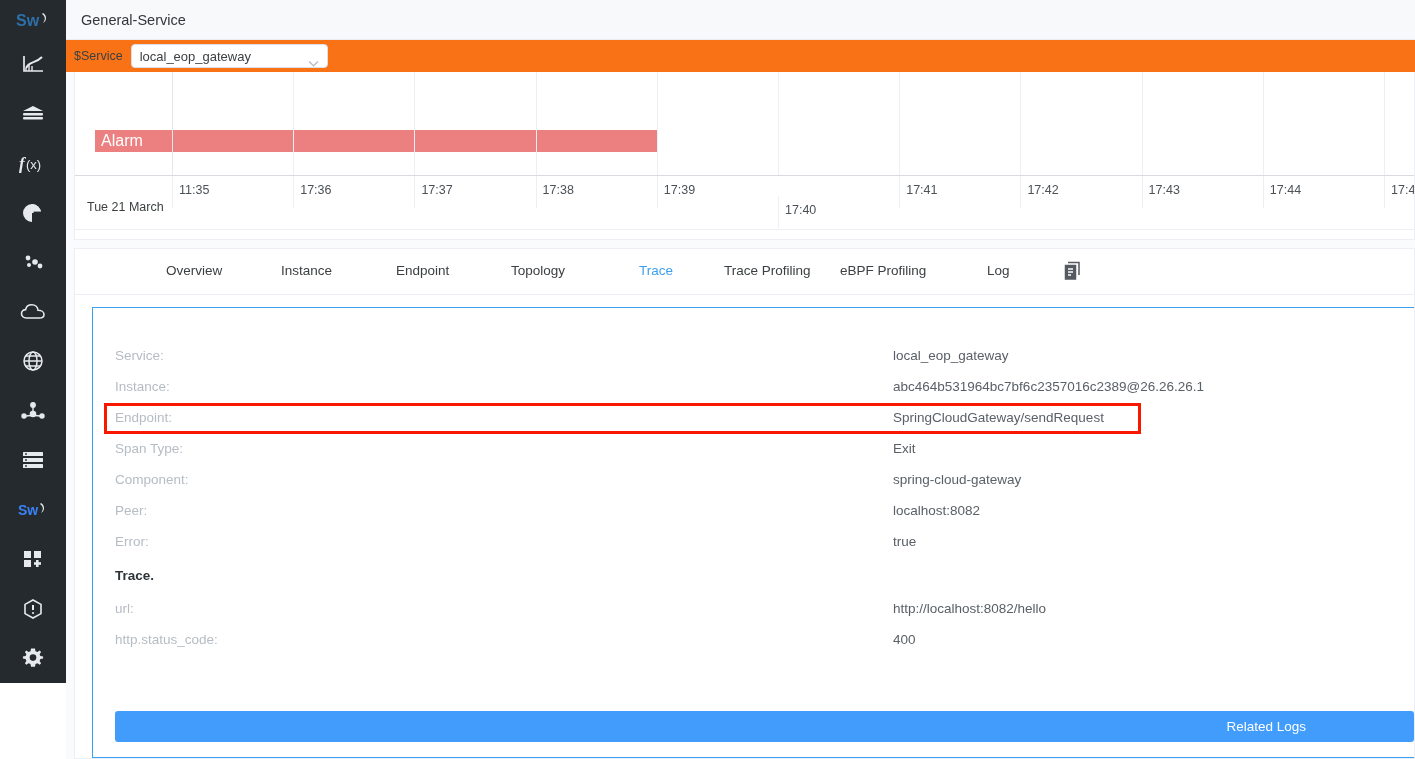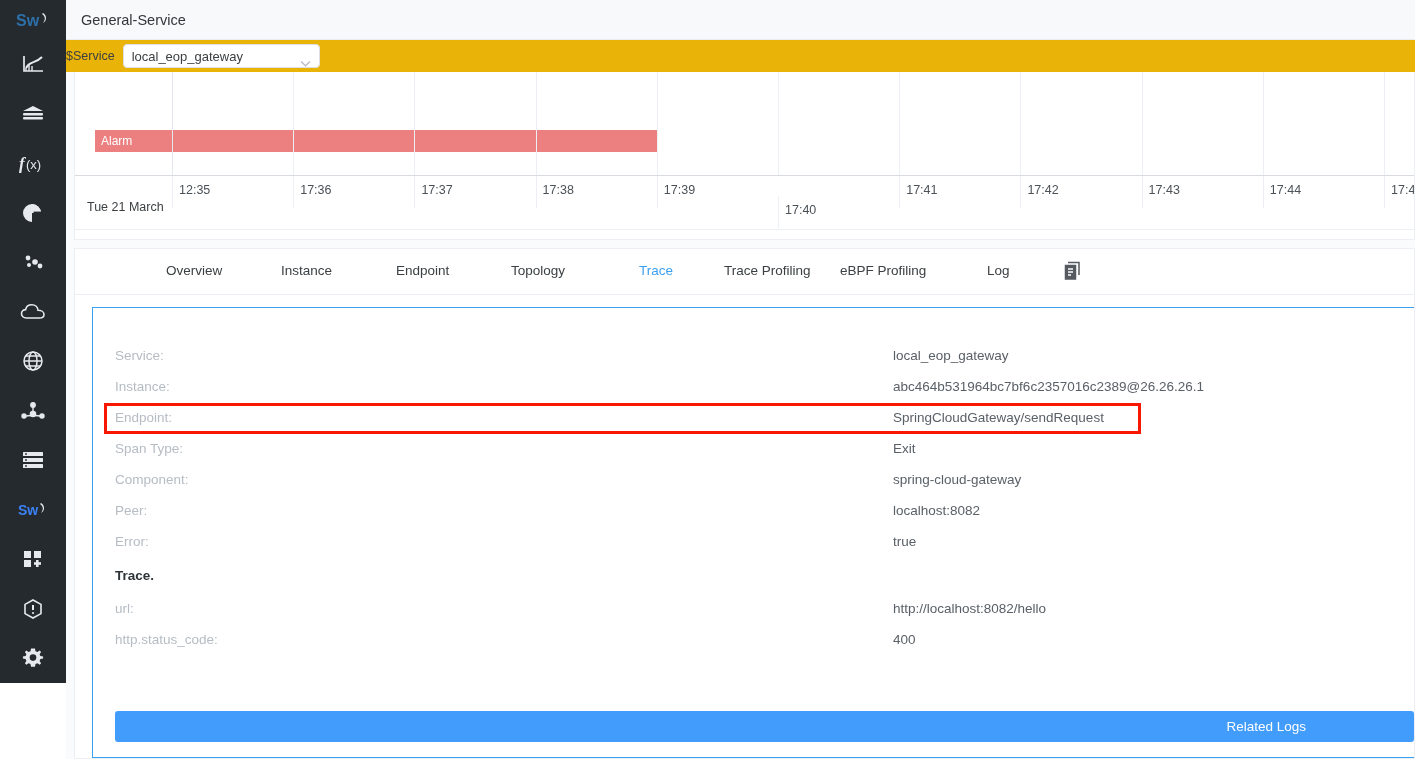--- a/index.html
+++ b/index.html
@@ -48,21 +48,22 @@
     display: flex; align-items: center;
     padding-left: 15px;
   }
   .topbar-title {
     font-size: 14.5px; color: #33373b;
   }
 
   .filterbar {
     height: 32px; flex: 0 0 32px;
     display: flex; align-items: center;
-    background: #eab308;
+    padding-left: 8px;
+    background: #f97316;
   }
   .filter-label {
     font-size: 12.5px; color: #3c4043;
     margin-right: 8px;
   }
   .select-box {
     width: 197px; height: 24px;
     border: 1px solid #dcdfe6;
     border-radius: 4px;
     background: #fff;
@@ -105,21 +106,21 @@
   .tl-grid.first { background: #e4e8ec; }
   .alarm-bar {
     position: absolute;
     left: 20px; top: 58px;
     height: 22px;
     background: #ec7f80;
     display: flex; align-items: center;
     padding-left: 6px;
   }
   .alarm-label {
-    font-size: 12px; color: #ffffff;
+    font-size: 16px; color: #ffffff;
   }
   .tl-axis {
     position: absolute;
     left: 0; top: 104px; right: 0; height: 32px;
   }
   .tl-tick {
     position: absolute; top: 0;
     font-size: 12.5px; color: #4b5156;
     padding-left: 6px;
     height: 32px;
@@ -405,21 +406,21 @@
           <div class="tl-grid" style="left: 460.6px;"></div>
           <div class="tl-grid" style="left: 581.8px;"></div>
           <div class="tl-grid" style="left: 703px;"></div>
           <div class="tl-grid" style="left: 824.2px;"></div>
           <div class="tl-grid" style="left: 945.4px;"></div>
           <div class="tl-grid" style="left: 1066.6px;"></div>
           <div class="tl-grid" style="left: 1187.8px;"></div>
           <div class="tl-grid" style="left: 1309px;"></div>
         </div>
       <div class="tl-axis" id="tl-axis">
-          <div class="tl-tick" style="left: 97px;">12:35</div>
+          <div class="tl-tick" style="left: 97px;">11:35</div>
           <div class="tl-tick" style="left: 218.2px;">17:36</div>
           <div class="tl-tick" style="left: 339.4px;">17:37</div>
           <div class="tl-tick" style="left: 460.6px;">17:38</div>
           <div class="tl-tick" style="left: 581.8px;">17:39</div>
           <div class="tl-tick" style="left: 703px; margin-top: 20px;">17:40</div>
           <div class="tl-tick" style="left: 824.2px; text-align: center;">17:41</div>
           <div class="tl-tick" style="left: 945.4px;">17:42</div>
           <div class="tl-tick" style="left: 1066.6px;">17:43</div>
           <div class="tl-tick" style="left: 1187.8px;">17:44</div>
           <div class="tl-tick" style="left: 1309px;">17:45</div>

